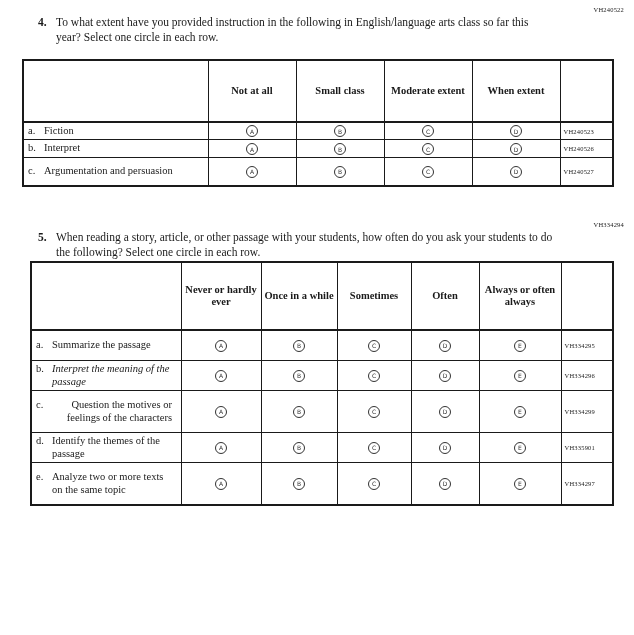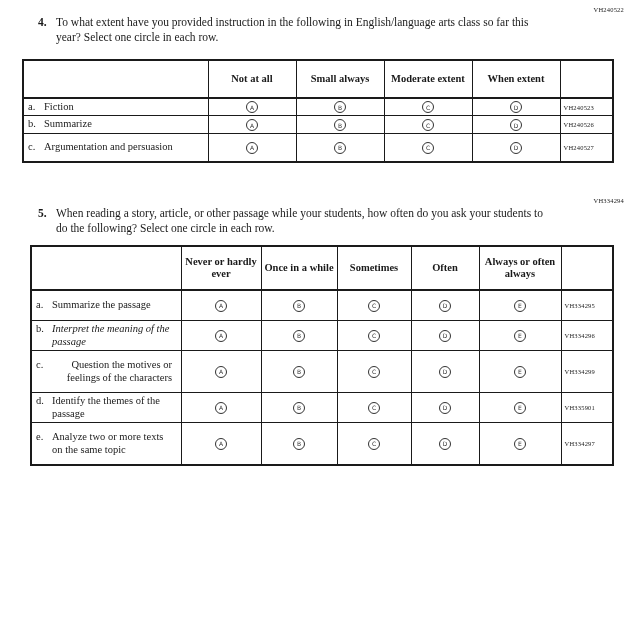--- a/index.html
+++ b/index.html
@@ -31,32 +31,32 @@
     flex:0 0 18px;
   }
   .qtext{width:500px;}
   .qtext b{font-weight:normal;}
   table{
     border-collapse:collapse;
     table-layout:fixed;
     font-size:10.5px;
   }
   .t4{margin:14px 0 0 22px;width:590px;}
-  .t5{margin:10px 0 0 30px;width:582px;}
+  .t5{margin:2px 0 0 30px;width:582px;}
   th,td{
     border:1px solid #1a1a1a;
     padding:0;
     vertical-align:middle;
   }
   table{border:2px solid #1a1a1a;}
   th{
     font-weight:bold;
     text-align:center;
     line-height:1.15;
-    padding:3px 2px;
+    padding:15px 2px;
     border-bottom:2px solid #1a1a1a;
   }
   .t4 th{height:30px;}
   .t5 th{height:36px;}
   td.lbl{
     text-align:left;
     line-height:1.2;
   }
   .lblwrap{
     display:flex;
@@ -105,21 +105,21 @@
       <col style="width:88px">
       <col style="width:88px">
       <col style="width:88px">
       <col style="width:88px">
       <col style="width:53px">
   </colgroup>
   <tbody>
       <tr>
     <th></th>
     <th>Not at all</th>
-    <th>Small always</th>
+    <th>Small class</th>
     <th>Moderate extent</th>
     <th>When extent</th>
     <th></th>
   </tr>
   <tr class="r16">
     <td class="lbl">
           <div class="lblwrap">
             <span class="pfx">a.</span>
             <span>Fiction</span>
           </div>
@@ -127,21 +127,21 @@
     <td class="c"><span class="circle">A</span></td>
     <td class="c"><span class="circle">B</span></td>
     <td class="c"><span class="circle">C</span></td>
     <td class="c"><span class="circle">D</span></td>
     <td class="code">VH240523</td>
   </tr>
   <tr class="r16">
     <td class="lbl">
           <div class="lblwrap">
             <span class="pfx">b.</span>
-            <span>Summarize</span>
+            <span>Interpret</span>
           </div>
         </td>
     <td class="c"><span class="circle">A</span></td>
     <td class="c"><span class="circle">B</span></td>
     <td class="c"><span class="circle">C</span></td>
     <td class="c"><span class="circle">D</span></td>
     <td class="code">VH240526</td>
   </tr>
   <tr class="r28">
     <td class="lbl">
@@ -158,21 +158,21 @@
   </tr>
 </tbody>
   </table>
 
 <div class="gap"></div>
 
 <div class="codeline">VH334294</div>
 
 <div class="question">
   <span class="qnum">5.</span>
-  <span class="qtext"><span>When reading a story, article, or other passage while your students, how often do you ask your students to do the following? Select </span><b>one</b><span> circle in each row.</span></span>
+  <span class="qtext"><span>When reading a story, article, or other passage with your students, how often do you ask your students to do the following? Select </span><b>one</b><span> circle in each row.</span></span>
 </div>
 
 <table class="t5">
   <colgroup>
     <col style="width:150px">
       <col style="width:80px">
       <col style="width:76px">
       <col style="width:74px">
       <col style="width:68px">
       <col style="width:82px">

